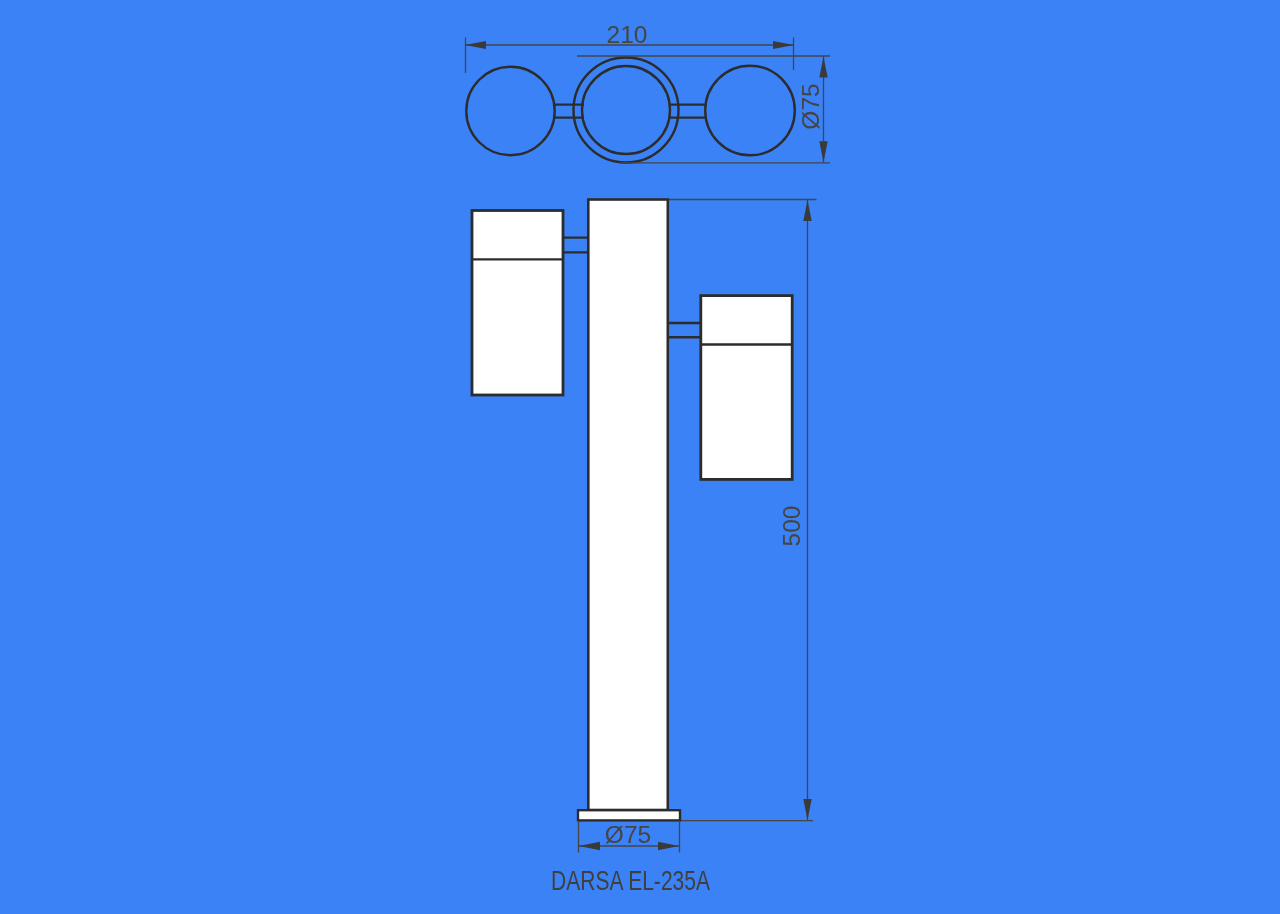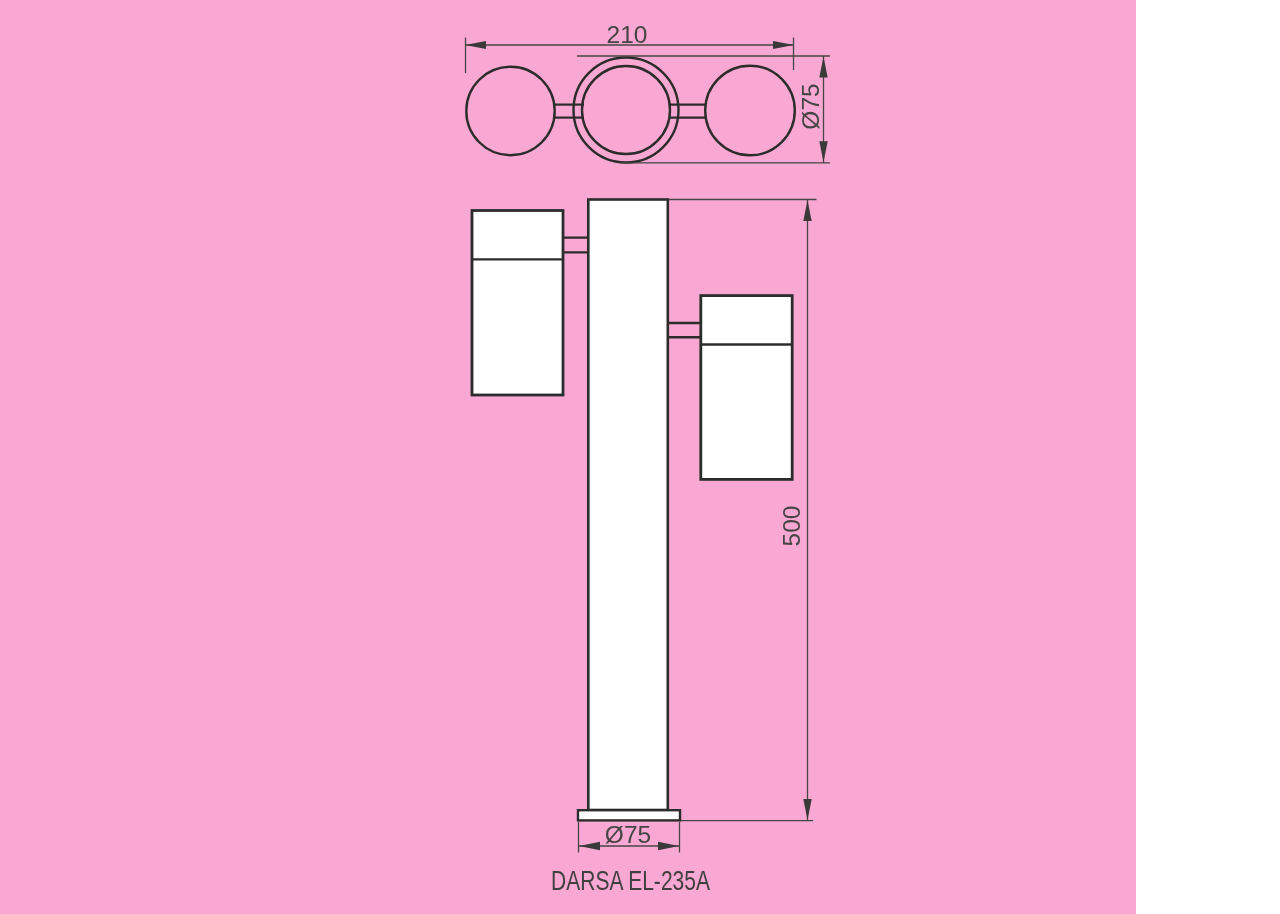--- a/index.html
+++ b/index.html
@@ -5,23 +5,23 @@
   html, body {
     margin: 0;
     padding: 0;
     background: #ffffff;
     width: 1280px;
     height: 914px;
     font-family: "Liberation Sans", sans-serif;
   }
   .canvas-wrap {
     position: relative;
-    width: 1136px;
+    width: 1280px;
     height: 914px;
-    background: #f9a8d4;
+    background: #3b82f6;
     overflow: hidden;
   }
   svg { display: block; }
   .obj {
     fill: #ffffff;
     stroke: #2c2c2c;
   }
   .obj-line {
     fill: none;
     stroke: #2c2c2c;

